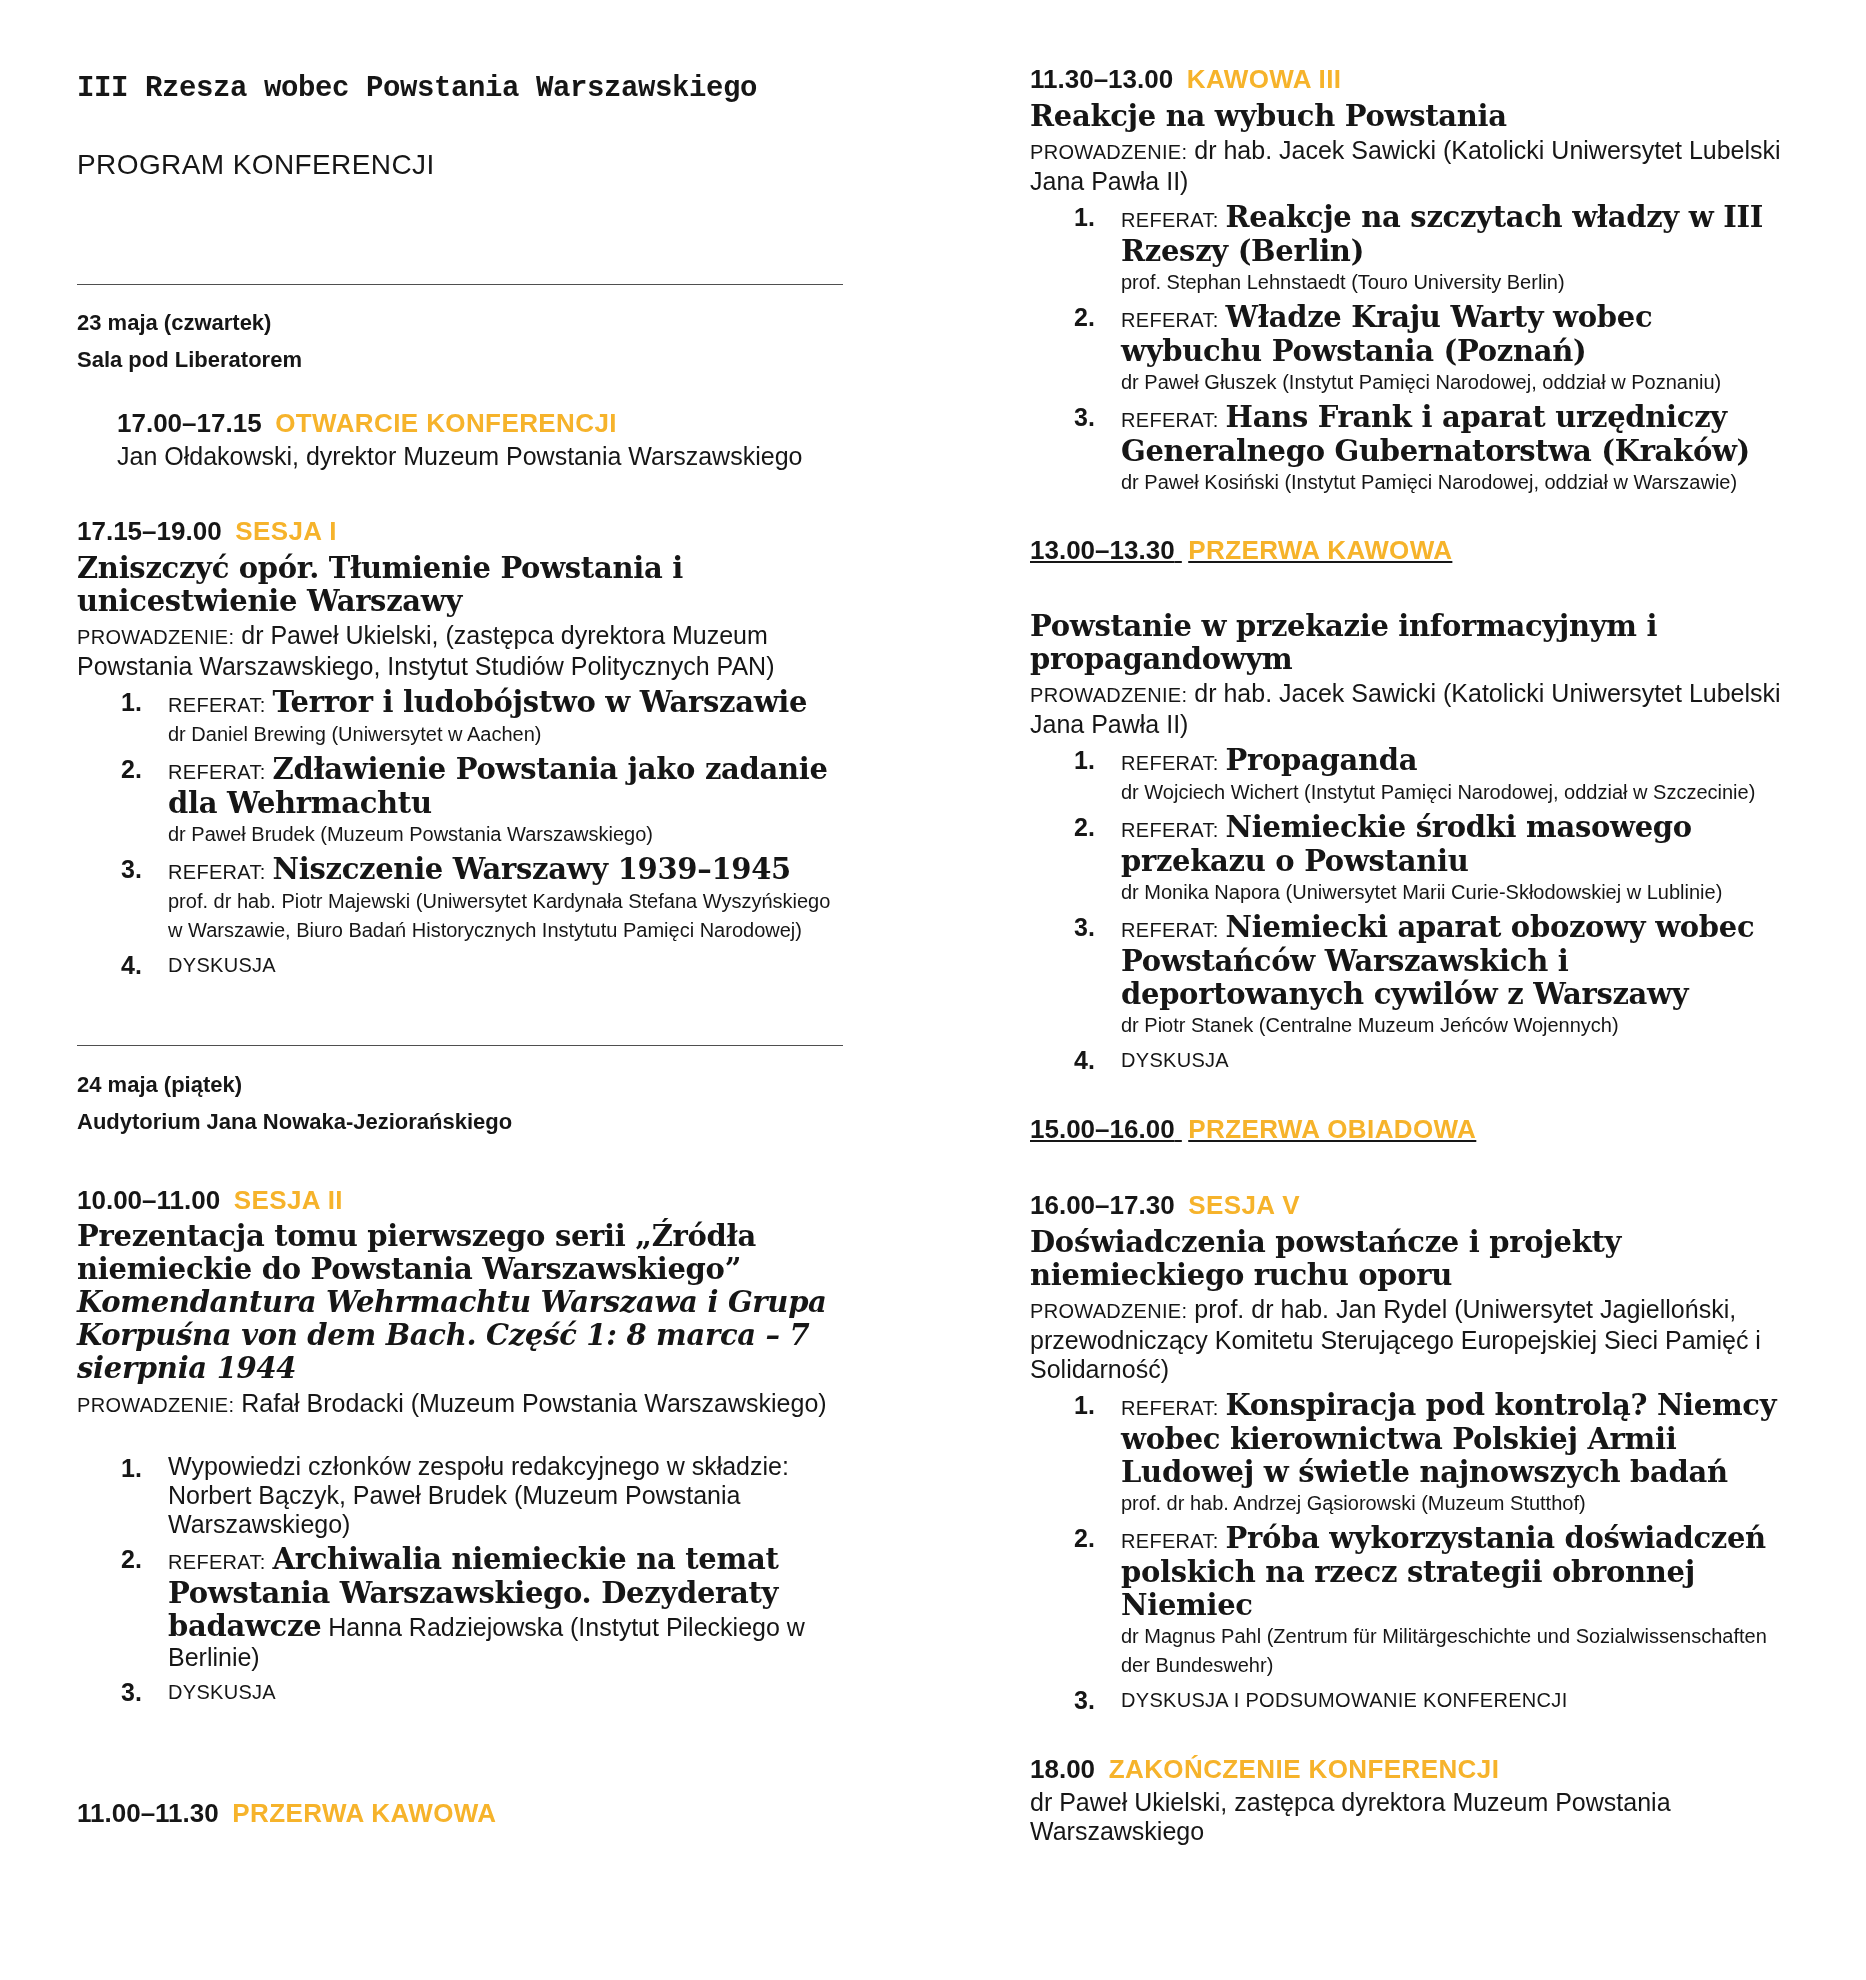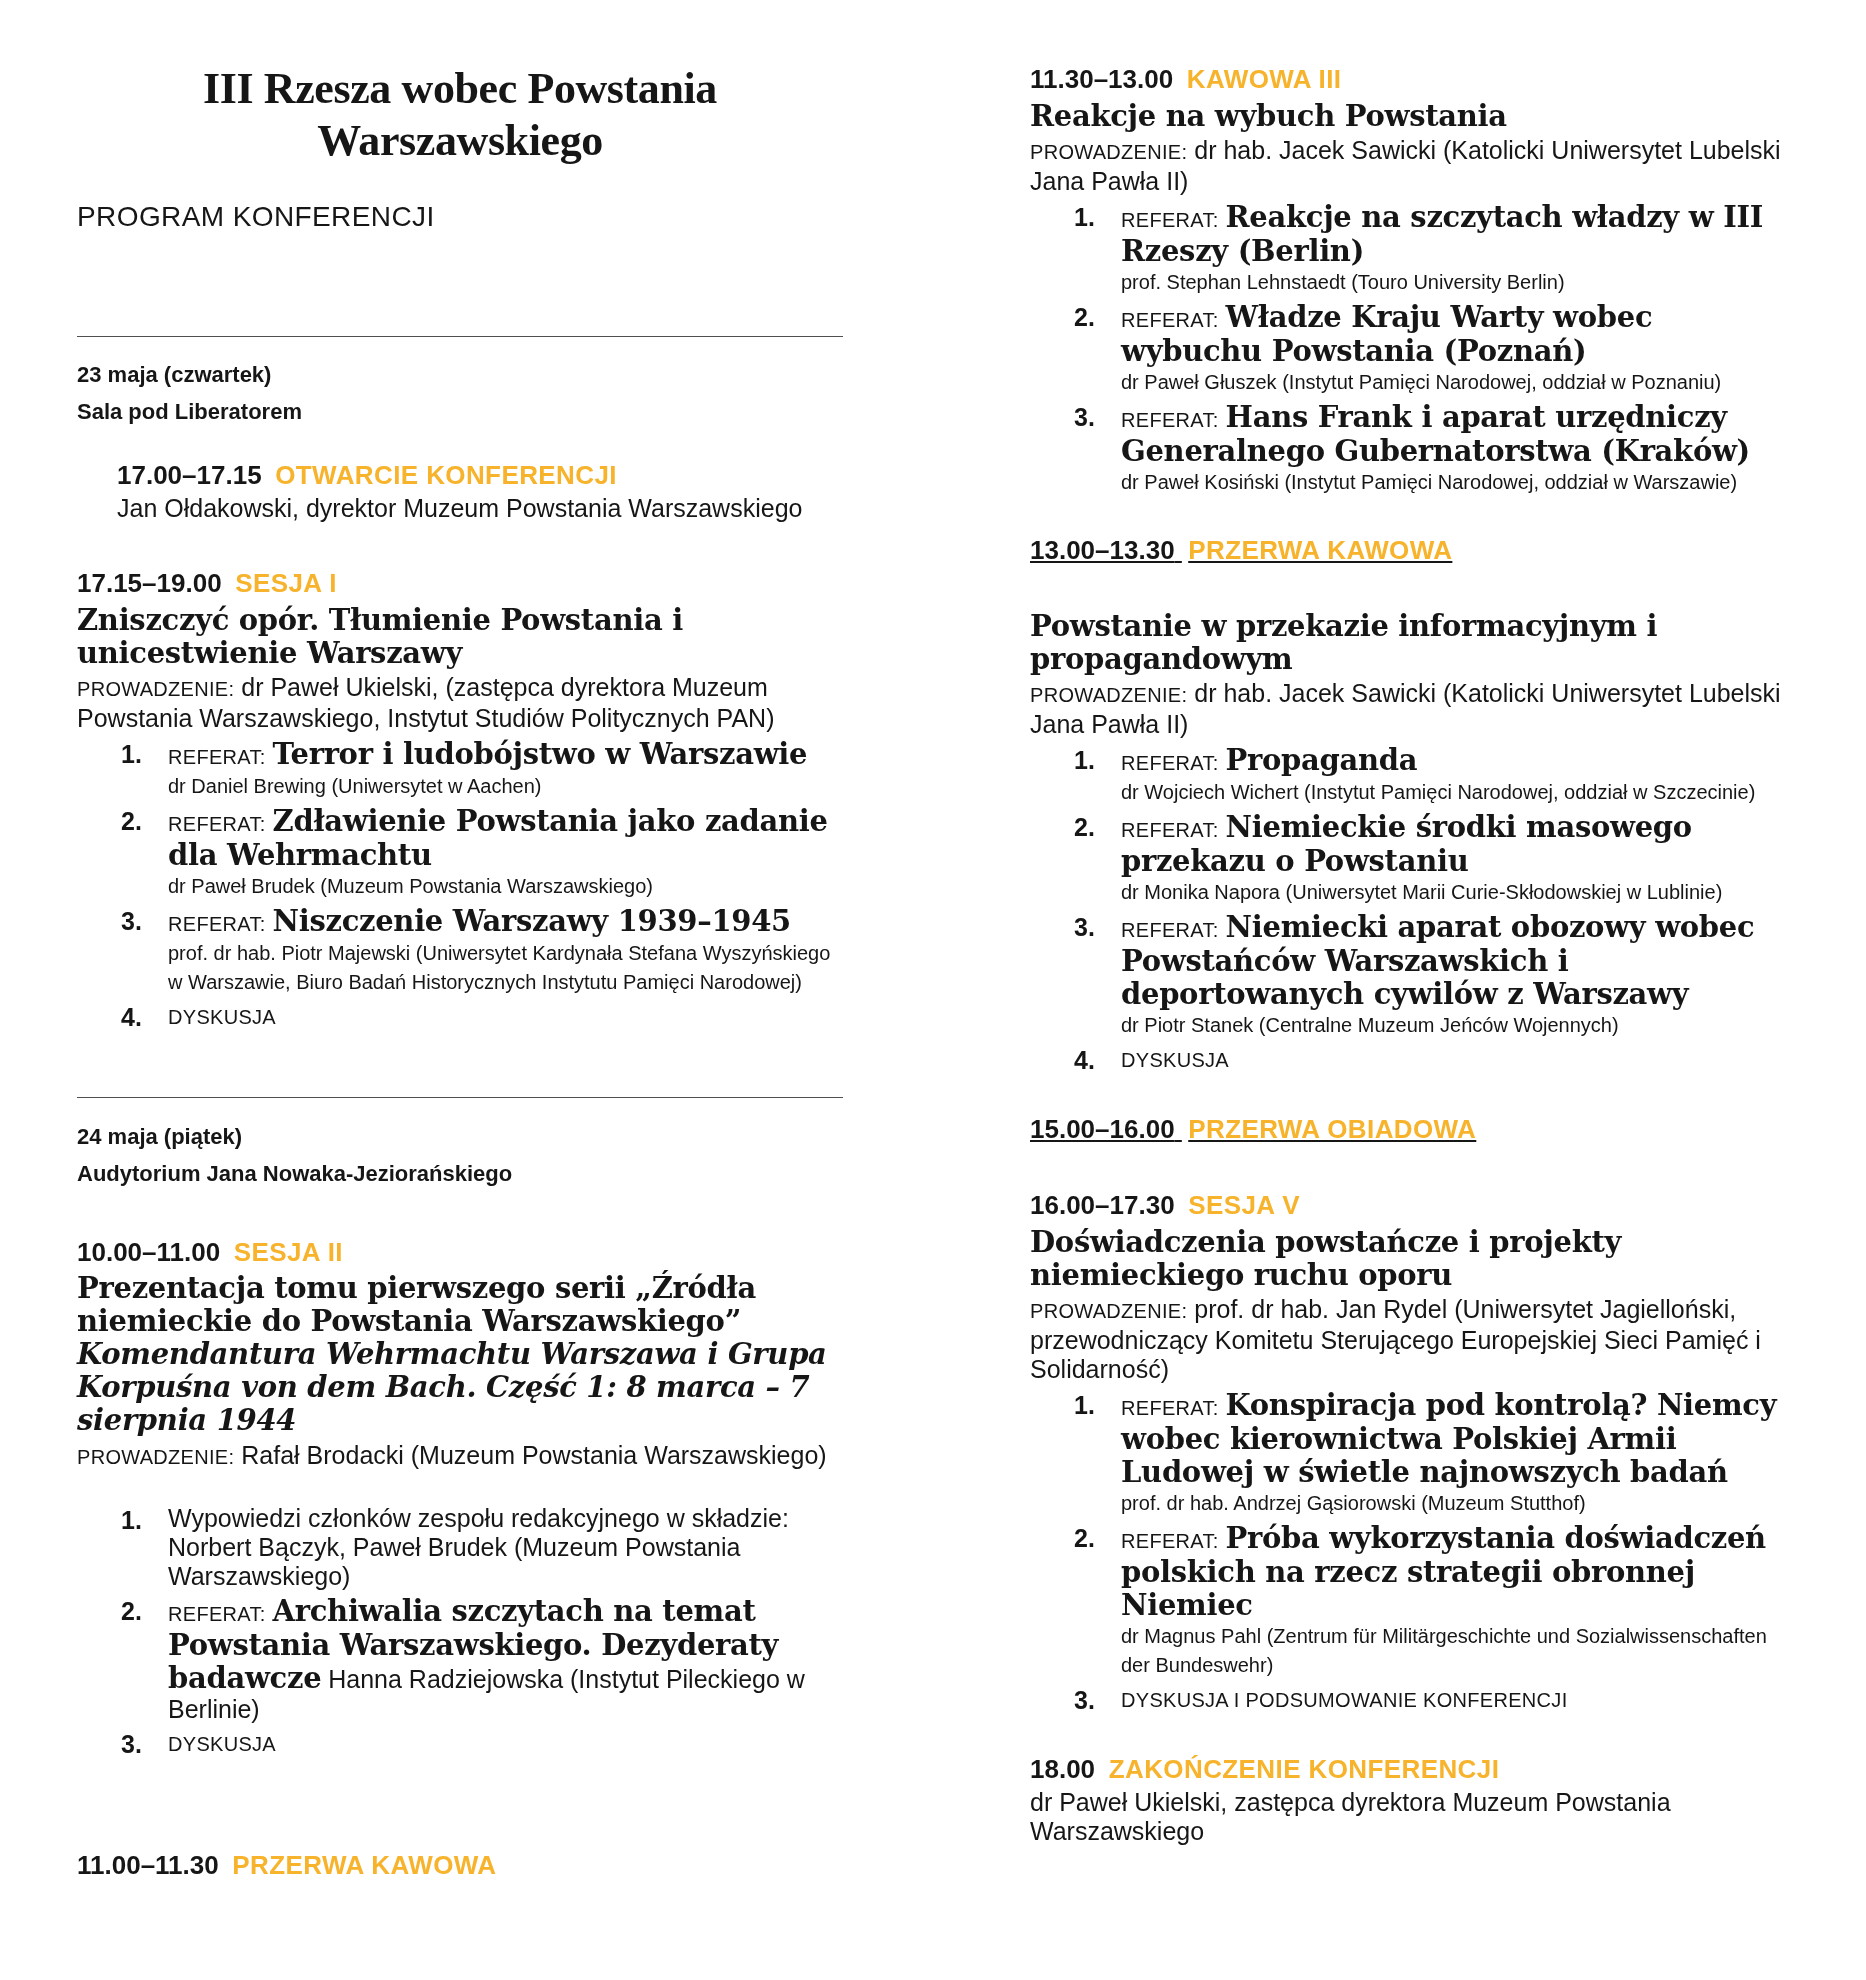--- a/index.html
+++ b/index.html
@@ -4,21 +4,21 @@
 <style>
   html,body{margin:0;padding:0;background:#ffffff;}
   .page{position:relative;width:1866px;height:1981px;background:#ffffff;overflow:hidden;
         color:#161616;font-family:"Liberation Sans",sans-serif;}
   .col{position:absolute;top:63px;}
   .col-left{left:77px;width:766px;}
   .col-right{left:1030px;width:754px;}
 
   h1,h2,h3,p{margin:0;padding:0;}
 
-  .doc-title{font-family:Liberation Serif, serif;font-weight:700;font-size:44px;line-height:52px;letter-spacing:-0.4px;text-align:center;}
+  .doc-title{font-family:Liberation Mono, monospace;font-weight:700;font-size:29px;line-height:52px;letter-spacing:-0.4px;}
   .subtitle{margin-top:34px;font-size:28px;line-height:32px;letter-spacing:0.4px;font-weight:400;}
 
   .rule{border:none;border-top:1.6px solid #4f4f4f;height:0;margin-bottom:0;}
   .rule-1{margin-top:103px;}
   .rule-2{margin-top:64px;}
 
   .day{margin-top:19.3px;font-weight:700;font-size:22px;line-height:37px;}
   .day span{display:block;}
 
   .block-opening{margin-top:29px;margin-left:40px;}
@@ -140,21 +140,21 @@
         <div class="item">
           <span class="num">1.</span>
           <div class="item-body">
             <span>Wypowiedzi członków zespołu redakcyjnego w składzie: Norbert Bączyk, Paweł Brudek (Muzeum Powstania Warszawskiego)</span>
           </div>
         </div>
         <div class="item">
           <span class="num">2.</span>
           <div class="item-body">
             <span class="caps">REFERAT:</span>
-            <span class="ref-title">Archiwalia szczytach na temat Powstania Warszawskiego. Dezyderaty badawcze</span>
+            <span class="ref-title">Archiwalia niemieckie na temat Powstania Warszawskiego. Dezyderaty badawcze</span>
             <span>Hanna Radziejowska (Instytut Pileckiego w Berlinie)</span>
           </div>
         </div>
         <div class="item">
           <span class="num">3.</span>
           <div class="item-body">
             <span class="caps">DYSKUSJA</span>
           </div>
         </div>
       </div>

